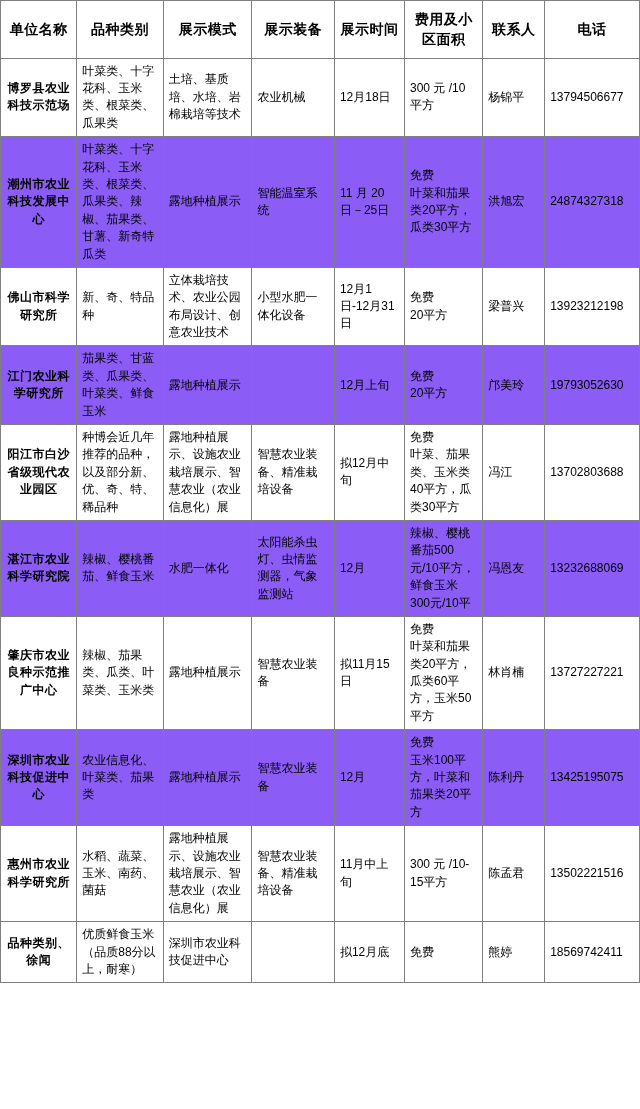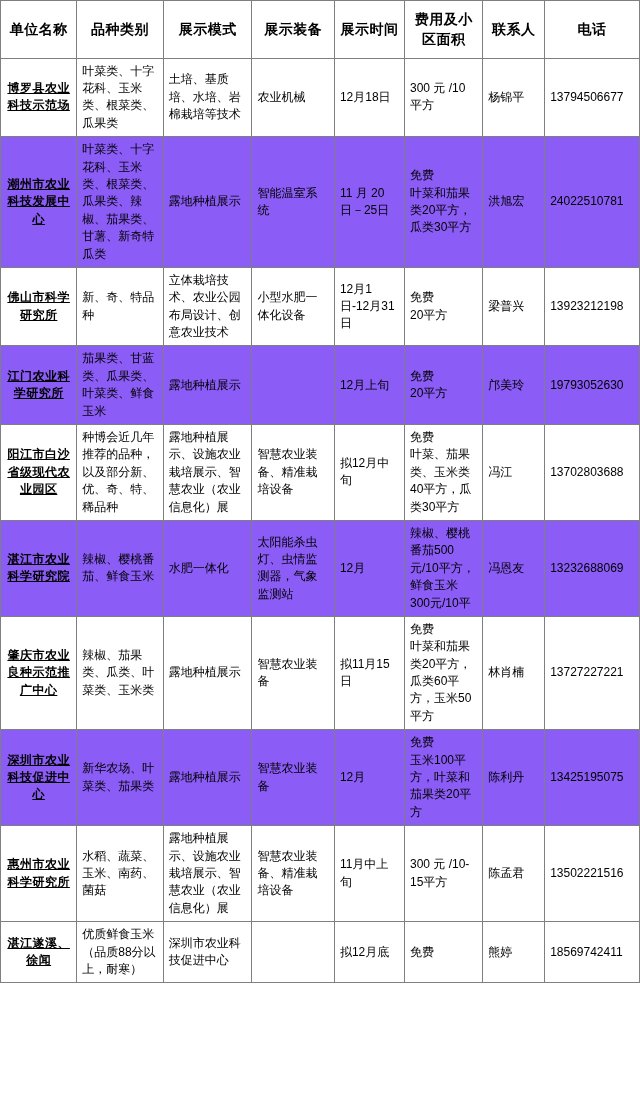--- a/index.html
+++ b/index.html
@@ -33,21 +33,20 @@
     text-align: center;
     background: #ffffff;
     padding: 8px 3px;
     letter-spacing: 0.5px;
   }
   td.c-name {
     font-weight: bold;
     text-align: center;
     font-size: 12.5px;
     letter-spacing: 0.5px;
-    text-decoration: underline;
   }
   td.c-center {
     text-align: left;
   }
   td.c-left {
     text-align: left;
   }
   tr.alt td {
     background: #8b5cf6;
   }
@@ -102,21 +101,21 @@
         <td class="c-center">13794506677</td>
       </tr>
       <tr class="alt">
         <td class="c-name">潮州市农业科技发展中心</td>
         <td class="c-left">叶菜类、十字花科、玉米类、根菜类、瓜果类、辣椒、茄果类、甘薯、新奇特瓜类</td>
         <td class="c-left">露地种植展示</td>
         <td class="c-left">智能温室系统</td>
         <td class="c-left">11 月 20 日－25日</td>
         <td class="c-left">免费<br>叶菜和茄果类20平方，瓜类30平方</td>
         <td class="c-center">洪旭宏</td>
-        <td class="c-center">24022510781</td>
+        <td class="c-center">24874327318</td>
       </tr>
       <tr class="plain">
         <td class="c-name">佛山市科学研究所</td>
         <td class="c-left">新、奇、特品种</td>
         <td class="c-left">立体栽培技术、农业公园布局设计、创意农业技术</td>
         <td class="c-left">小型水肥一体化设备</td>
         <td class="c-left">12月1日-12月31日</td>
         <td class="c-left">免费<br>20平方</td>
         <td class="c-center">梁普兴</td>
         <td class="c-center">13923212198</td>
@@ -156,40 +155,40 @@
         <td class="c-left">辣椒、茄果类、瓜类、叶菜类、玉米类</td>
         <td class="c-left">露地种植展示</td>
         <td class="c-left">智慧农业装备</td>
         <td class="c-left">拟11月15日</td>
         <td class="c-left">免费<br>叶菜和茄果类20平方，瓜类60平方，玉米50平方</td>
         <td class="c-center">林肖楠</td>
         <td class="c-center">13727227221</td>
       </tr>
       <tr class="alt">
         <td class="c-name">深圳市农业科技促进中心</td>
-        <td class="c-left">新华农场、叶菜类、茄果类</td>
+        <td class="c-left">农业信息化、叶菜类、茄果类</td>
         <td class="c-left">露地种植展示</td>
         <td class="c-left">智慧农业装备</td>
         <td class="c-left">12月</td>
         <td class="c-left">免费<br>玉米100平方，叶菜和茄果类20平方</td>
         <td class="c-center">陈利丹</td>
         <td class="c-center">13425195075</td>
       </tr>
       <tr class="plain">
         <td class="c-name">惠州市农业科学研究所</td>
         <td class="c-left">水稻、蔬菜、玉米、南药、菌菇</td>
         <td class="c-left">露地种植展示、设施农业栽培展示、智慧农业（农业信息化）展</td>
         <td class="c-left">智慧农业装备、精准栽培设备</td>
         <td class="c-left">11月中上旬</td>
         <td class="c-left">300 元 /10-15平方</td>
         <td class="c-center">陈孟君</td>
         <td class="c-center">13502221516</td>
       </tr>
       <tr class="plain">
-        <td class="c-name">湛江遂溪、徐闻</td>
+        <td class="c-name">品种类别、徐闻</td>
         <td class="c-left">优质鲜食玉米（品质88分以上，耐寒）</td>
         <td class="c-left">深圳市农业科技促进中心</td>
         <td class="c-left"></td>
         <td class="c-left">拟12月底</td>
         <td class="c-left">免费</td>
         <td class="c-center">熊婷</td>
         <td class="c-center">18569742411</td>
       </tr>
     </tbody>
 </table>

